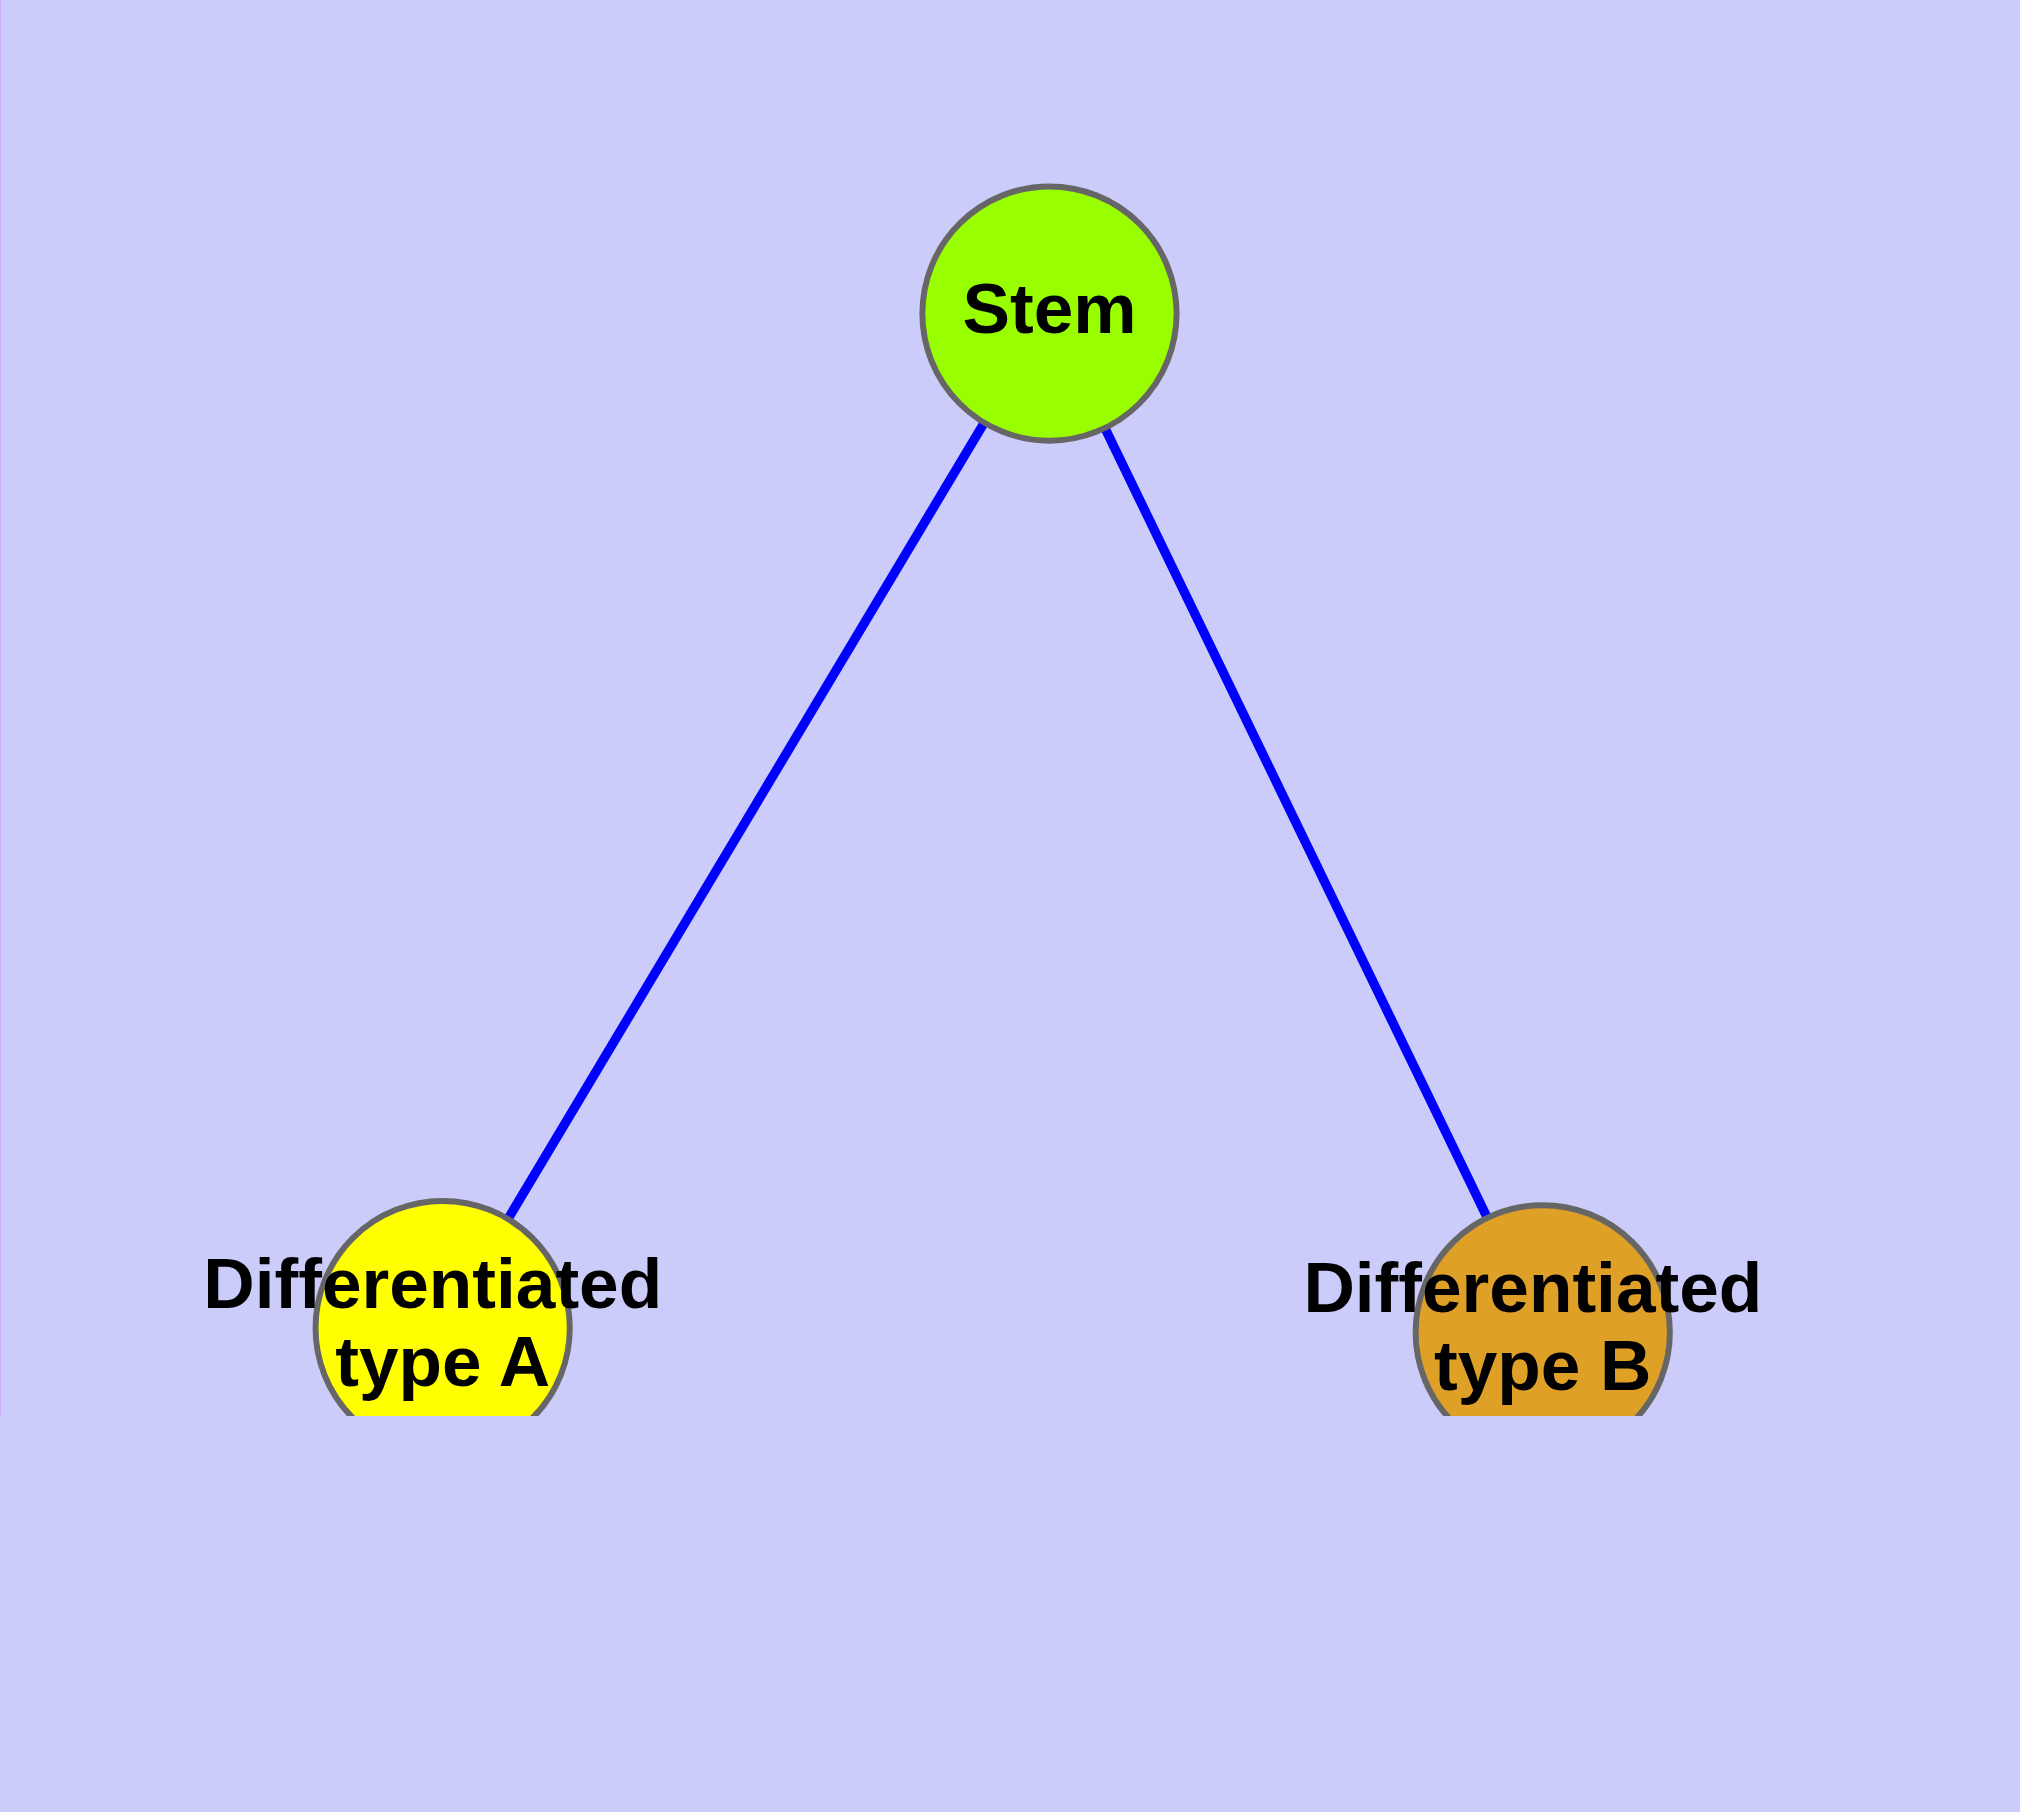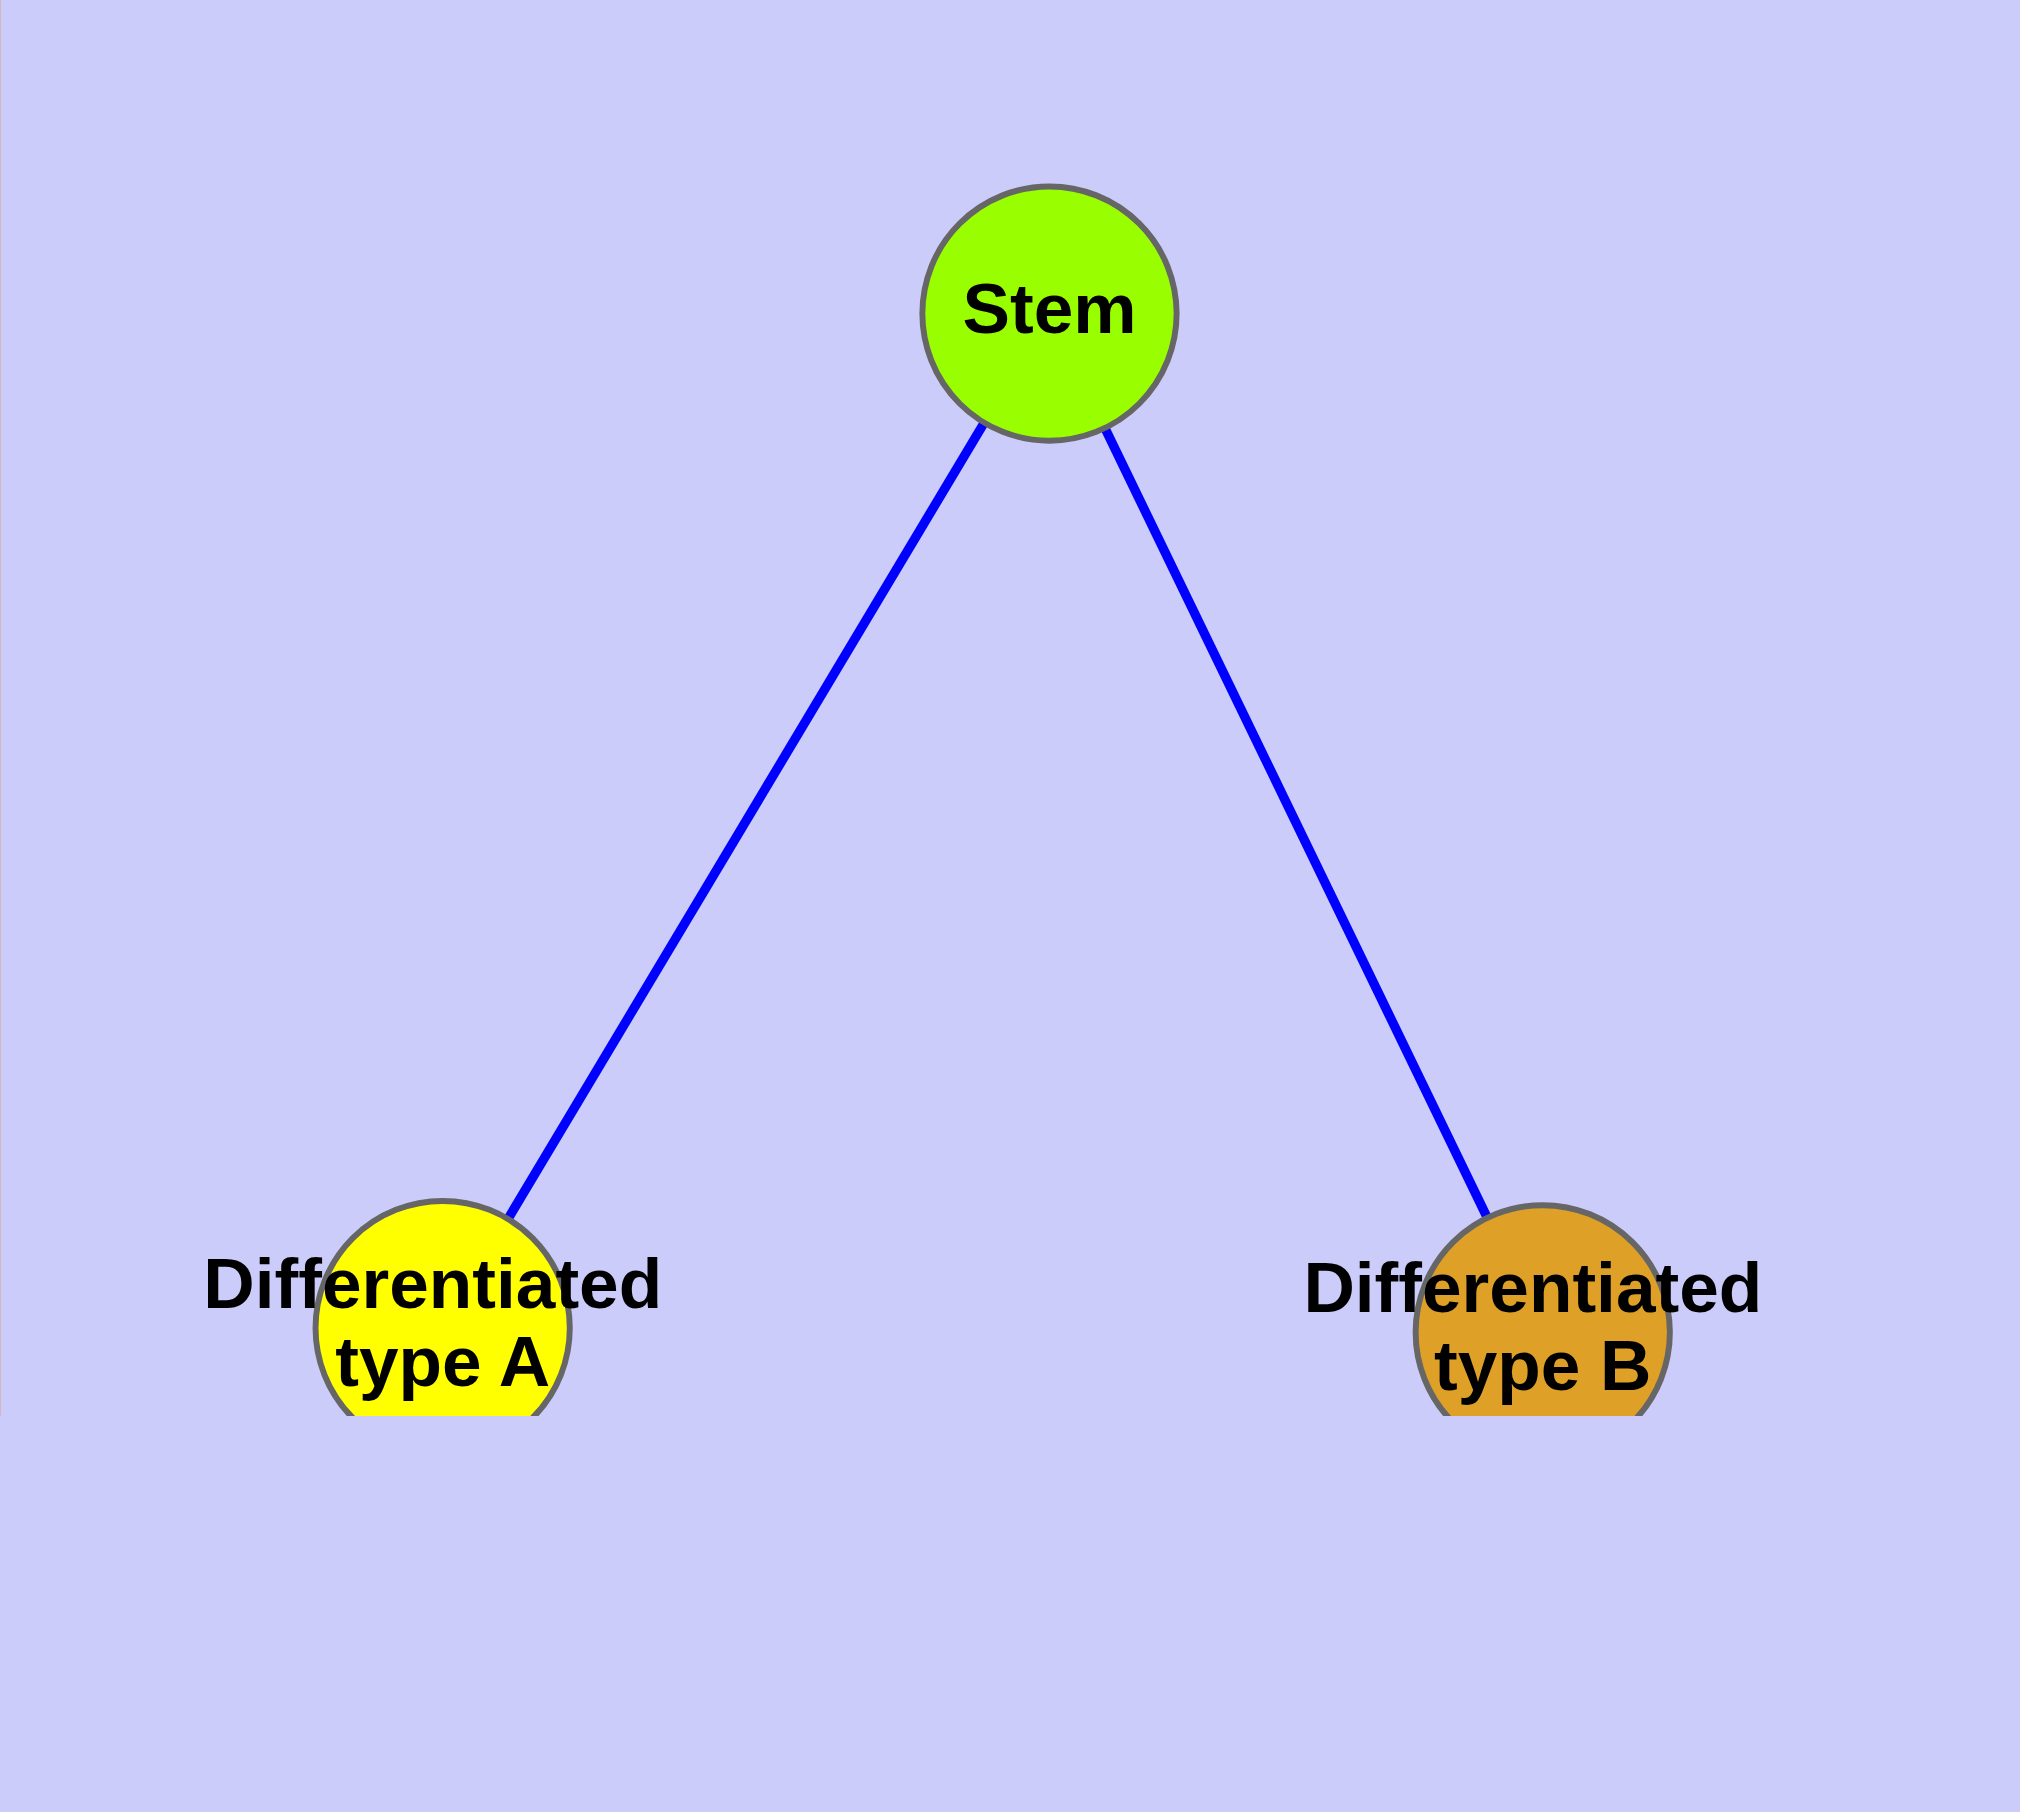--- a/index.html
+++ b/index.html
@@ -37,21 +37,21 @@
     font-weight: bold;
     font-size: 84px;
     fill: #000000;
     text-anchor: middle;
     dominant-baseline: middle;
   }
 </style>
 </head>
 <body style="background: rgb(204, 204, 250);">
 
-<div id="canvas-wrap" style="width: 2021px; height: 1416px; background: #f97316;">
+<div id="canvas-wrap" style="width: 2021px; height: 1416px; background: #d946ef;">
   <svg id="graph-svg" viewBox="0 0 2384 2138" xmlns="http://www.w3.org/2000/svg">
 
     <rect id="bg-rect" x="0" y="0" width="2384" height="2138" fill="#ccccfa"></rect>
 
     <g id="edges-group">
       <line id="edge-stem-diff-a" class="edge-line" x1="1238" y1="370" x2="522" y2="1567" stroke="#0000ff" stroke-width="11"></line>
       <line id="edge-stem-diff-b" class="edge-line" x1="1238" y1="370" x2="1820" y2="1572" stroke="#0000ff" stroke-width="11"></line>
     </g>
 
     <g id="nodes-group">

